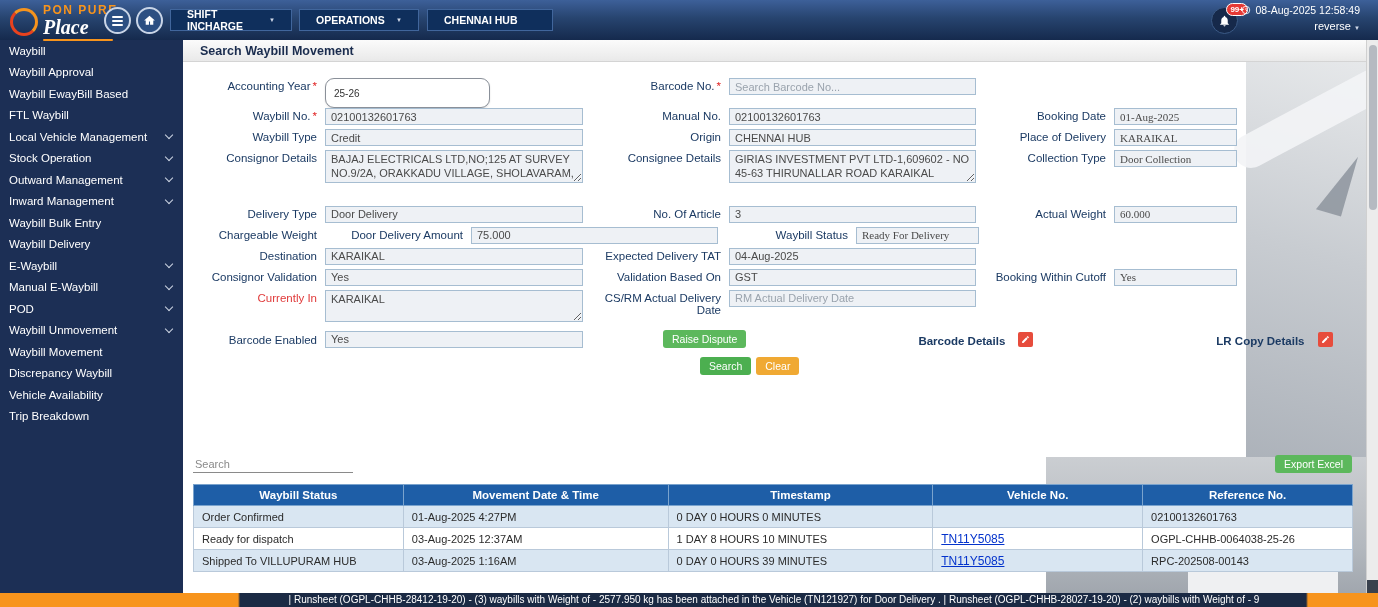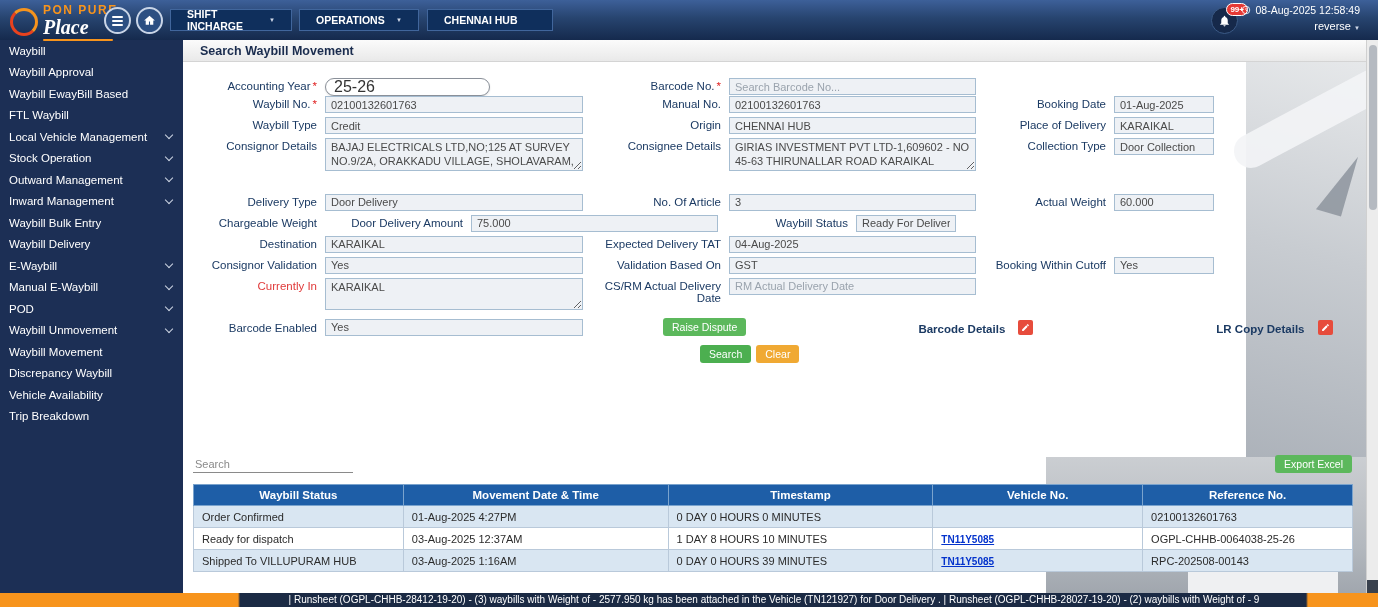--- a/index.html
+++ b/index.html
@@ -64,28 +64,28 @@
   .title-bar { position:relative; z-index:2; height:22px; background:linear-gradient(#fbfbfb,#e9e9e9);
                border-bottom:1px solid #d4d4d4; display:flex; align-items:center; padding-left:17px; }
   .title-bar h1 { font-size:12.5px; font-weight:bold; color:#1a2c4e; }
 
   
   .form-region { position:relative; z-index:1; padding-top:16px; }
   .frow { display:flex; align-items:flex-start; padding-left:10px; margin-bottom:4px; }
   .lbl,.lbl2,.lbl3 { font-size:11.5px; color:#1b3a63; text-align:right; padding:2px 8px 0 0; }
   .lbl  { width:132px; } .lbl2 { width:146px; } .lbl3 { width:138px; }
   .lbl.red { color:#e03a3a; }
-  .f1 { width:258px; } .f2 { width:247px; } .f3 { width:100px; }
+  .f1 { width:258px; } .f2 { width:247px; } .f3 { width:123px;font-family:Liberation Serif, serif; }
   .fld { width:100%; background:#eef1f5; border:1px solid #a6bdd1; font-size:11px; color:#4a4a4a;
          padding:1px 5px; height:17px; font-family:inherit; display:block; }
   textarea.fld { height:auto; padding-top:2px; resize:vertical; line-height:1.25; }
   .h85 { height:85px; } .h100 { height:100px; } .h30 { height:30px; }
   .fld::placeholder { color:#9aa3ad; }
-  .fld-acct { width:165px; height:18px; background:#fff; border:1px solid #8a9099; border-radius:9px;
-              font-size:16px; color:#333; padding:2px 8px; box-shadow:0 1px 2px rgba(0,0,0,.12); }
+  .fld-acct { width:165px; height:30px; background:#fff; border:1px solid #8a9099; border-radius:9px;
+              font-size:10px; color:#333; padding:2px 8px; box-shadow:0 1px 2px rgba(0,0,0,.12); }
   .star { color:#e02020; margin-left:2px; font-size:11.5px; }
 
   .mb6  { margin-bottom:0; }  .mb23 { margin-bottom:23px; }
   .mb8  { margin-bottom:8px; }  .mb9  { margin-bottom:9px; }
 
   .btn { border:none; border-radius:3px; color:#fff; font-size:10.5px; font-family:inherit;
          padding:3px 9px; cursor:pointer; }
   .btn-green  { background:#4caf50; }
   .btn-green2 { background:#5cb85c; }
   .btn-orange { background:#f0a933; }
@@ -106,21 +106,21 @@
                       font-size:11px; color:#666; padding:2px 2px; font-family:inherit; }
   .search-underline::placeholder { color:#8a8a8a; }
 
   .results-table { position:absolute; z-index:1; top:444px; left:10px; width:1160px;
                    border-collapse:collapse; background:#fff; }
   .results-table th { background:#1e5ea7; color:#fff; font-size:11.5px; font-weight:bold; height:21px;
                       text-align:center; border:1px solid #7aa3cd; }
   .results-table td { font-size:11px; color:#2b2b2b; height:22px; padding:0 8px;
                       border:1px solid #b9c9da; background:#fff; }
   .results-table tr.alt td { background:#d9e6f2; }
-  .vehicle-link { color:#0433cc; font-size:10px; font-weight:bold; text-decoration:underline; }
+  .vehicle-link { color:#0433cc; font-size:12px; font-weight:normal; text-decoration:underline; }
 
   
   .ticker { position:absolute; left:0; right:0; bottom:0; height:14px; z-index:50;
             background:linear-gradient(90deg,#f7941d 0,#f7941d 238px,#1b2a44 240px,
                        #1b2a44 1306px,#f7941d 1308px,#f7941d 100%);
             color:#fff; font-size:10px; line-height:14px; text-align:center;
             padding:0 80px 0 250px; white-space:nowrap; overflow:hidden; }
   .scrollbar { position:absolute; right:0; top:40px; bottom:14px; width:12px; background:#ececec;
                border-left:1px solid #d0d0d0; z-index:45; }
   .scroll-thumb { position:absolute; left:1.5px; top:5px; width:8px; height:165px;

